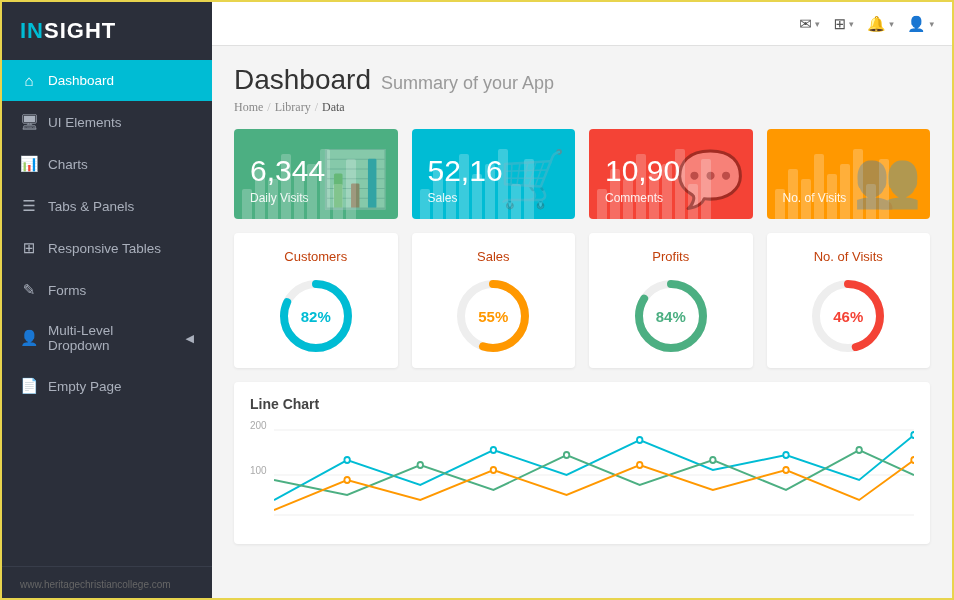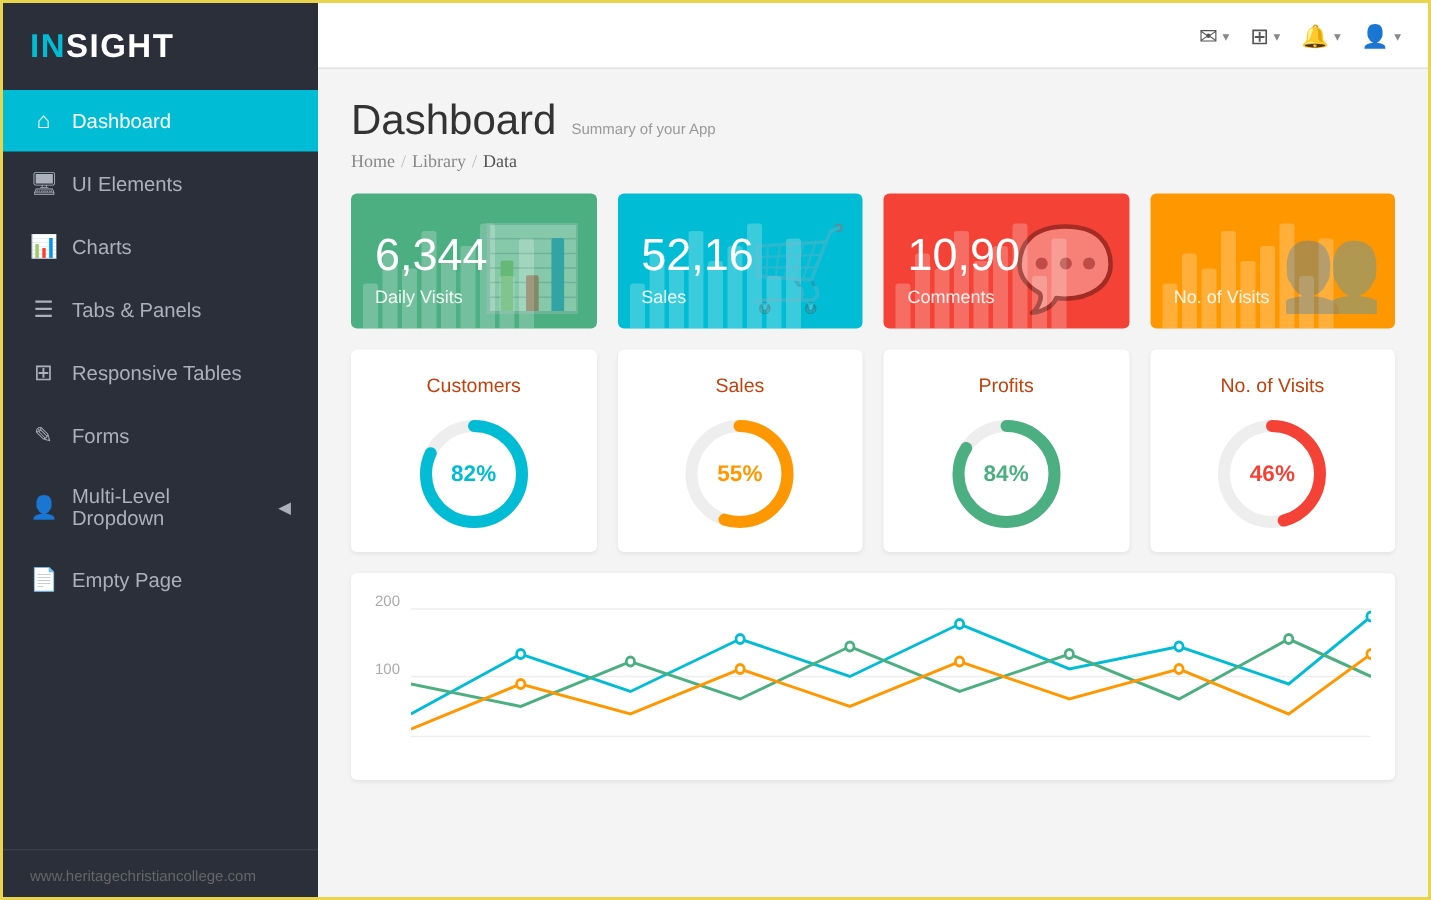--- a/index.html
+++ b/index.html
@@ -92,21 +92,21 @@
     #page-title-row {
       display: flex; align-items: baseline; gap: 10px;
       margin-bottom: 4px;
     }
     #page-title {
       font-size: 28px;
       font-weight: 300;
       color: #333;
     }
     #page-subtitle {
-      font-size: 10px;
+      font-size: 18px;
       color: #999;
       font-weight: 300;
     }
     #breadcrumb {
       font-size: 12px;
       color: #888;
       display: flex; align-items: center; gap: 4px;
       margin-bottom: 14px;
       font-family: Liberation Serif, serif;
     }
@@ -478,20 +478,21 @@
       <svg viewBox="0 0 80 80">
         <circle class="donut-track" cx="40" cy="40" r="32"></circle>
         <circle class="donut-val" cx="40" cy="40" r="32" stroke="#f44336" stroke-dasharray="92.5 108.6"></circle>
       </svg>
       <span class="donut-pct-text" style="color:#f44336;">46%</span>
     </div>
   </div>
       </div>
 
     <div id="chart-section">
+      <h3>Line Chart</h3>
       <div id="line-chart-area">
         <span class="chart-y-label" style="top:0;">200</span>
         <span class="chart-y-label" style="top:45px;">100</span>
         <svg class="line-chart" viewBox="0 0 700 100" preserveAspectRatio="none" style="margin-left:24px; width:calc(100% - 24px);">
 
           <line x1="0" y1="10" x2="700" y2="10" stroke="#eee" stroke-width="1"></line>
           <line x1="0" y1="55" x2="700" y2="55" stroke="#eee" stroke-width="1"></line>
           <line x1="0" y1="95" x2="700" y2="95" stroke="#eee" stroke-width="1"></line>
 
           <polyline fill="none" stroke="#00bcd4" stroke-width="2" points="0,80 80,40 160,65 240,30 320,55 400,20 480,50 560,35 640,60 700,15"></polyline>

